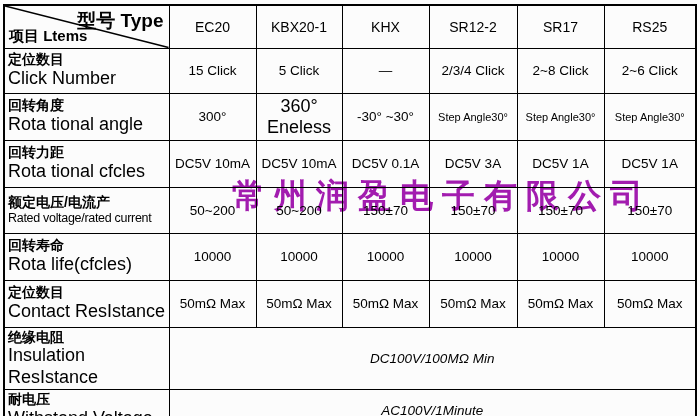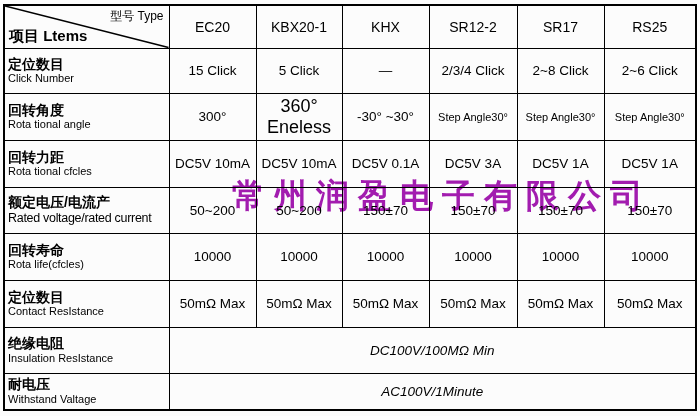--- a/index.html
+++ b/index.html
@@ -15,28 +15,28 @@
   }
   .table-wrap{position:absolute;left:3px;top:4px;z-index:1;}
   table{
     border-collapse:collapse;table-layout:fixed;background:transparent;
     border:2px solid #000;
   }
   td{border:1.6px solid #000;padding:0 2px;overflow:hidden;background:transparent;}
   
   .corner{position:relative;padding:0;}
   .corner svg{position:absolute;left:0;top:0;width:100%;height:100%;}
-  .corner-top{position:absolute;top:2px;right:5px;font-size:12px;font-weight:normal;}
+  .corner-top{position:absolute;top:2px;right:5px;font-size:19px;font-weight:bold;}
   .corner-bottom{position:absolute;bottom:2px;left:4px;font-size:15px;font-weight:bold;}
   
   .col-h{text-align:center;font-size:14px;}
   
   .label-cell{text-align:left;padding:1px 3px;line-height:1.2;}
   .zh{font-size:14px;font-weight:bold;display:block;}
-  .en{font-size:11px;display:block;}
+  .en{font-size:18px;display:block;}
   .en-sm{font-size:12.5px;display:block;letter-spacing:-0.3px;}
   
   .val{text-align:center;font-size:13.5px;}
   .val-sm{text-align:center;font-size:11px;margin-left:17px;}
   .span-val{text-align:center;font-size:13.5px;font-style:italic;}
 </style>
 </head>
 <body>
 
 <div class="watermark">常州润盈电子有限公司</div>

